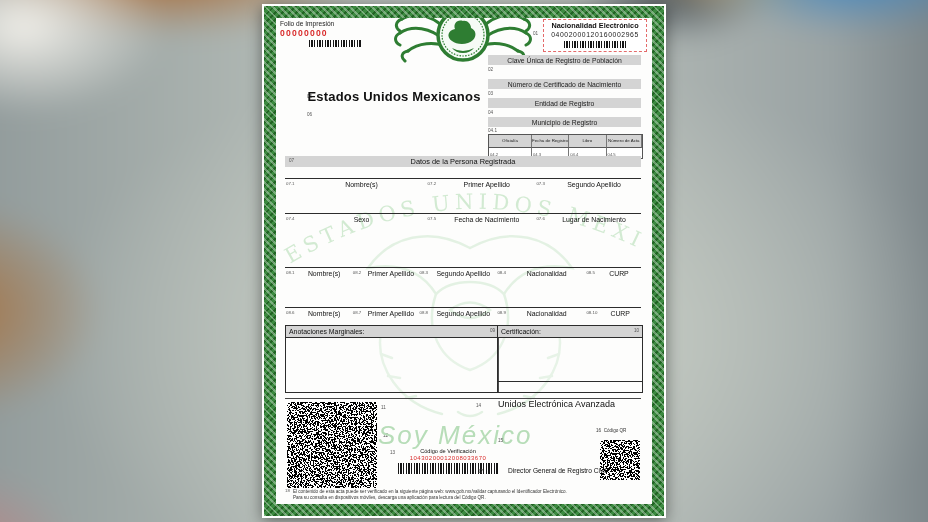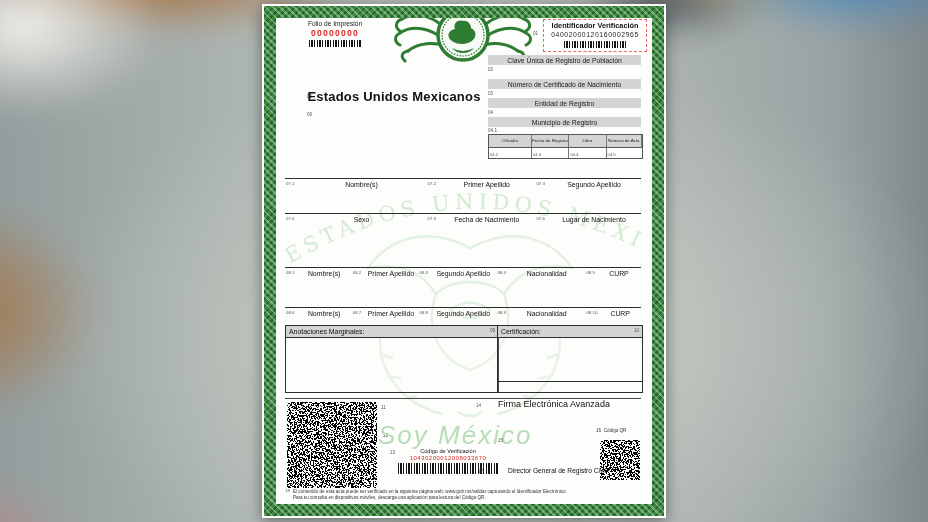--- a/index.html
+++ b/index.html
@@ -98,42 +98,42 @@
           <path d="M132,42 C92,20 52,30 30,62 C62,56 84,66 98,88"></path>
           <path d="M132,42 C172,20 212,30 234,62 C202,56 180,66 166,88"></path>
           <path d="M98,88 C86,124 102,154 132,164 C162,154 178,124 166,88 C150,72 114,72 98,88 Z"></path>
           <path d="M44,120 C34,162 64,198 104,208 M220,120 C230,162 200,198 160,208"></path>
           <path d="M54,152 l-11,-4 M62,172 l-12,-2 M78,190 l-10,2 M210,152 l11,-4 M202,172 l12,-2 M186,190 l10,2"></path>
           <path d="M112,104 q20,-15 40,0 q-20,16 -40,0 z"></path>
           <path d="M120,206 q12,8 24,0"></path>
         </g>
       </svg>
 
-      <div class="abs" style="left:4px;top:2px;width:110px;text-align:center">
+      <div class="abs" style="left:4px;top:2px;width:110px;">
         <div style="font-size:6.6px;color:#222">Folio de Impresión</div>
         <div class="redtxt" style="font-size:8.6px;font-weight:bold;letter-spacing:1.2px;margin-top:1px">00000000</div>
         <div class="bc" style="width:52px;height:7px;margin:2px auto 0"></div>
       </div>
 
       <svg class="abs" style="left:112px;top:-13px" width="150" height="62" viewBox="0 0 150 62">
         <g stroke="#2e7d32" fill="none" stroke-width="3" stroke-linecap="round">
           <path d="M62,30 C48,10 28,6 14,14 M58,36 C42,22 24,20 12,28 M60,42 C46,36 30,38 20,46"></path>
           <path d="M14,14 c-6,2 -8,8 -2,12 M12,28 c-6,3 -6,9 0,12 M20,46 c-6,1 -8,6 -3,10"></path>
           <path d="M88,30 C102,10 122,6 136,14 M92,36 C108,22 126,20 138,28 M90,42 C104,36 120,38 130,46"></path>
           <path d="M136,14 c6,2 8,8 2,12 M138,28 c6,3 6,9 0,12 M130,46 c6,1 8,6 3,10"></path>
         </g>
         <circle cx="75" cy="30" r="25" fill="#f6fbf6" stroke="#2e7d32" stroke-width="3.5"></circle>
         <circle cx="75" cy="30" r="21" fill="none" stroke="#2e7d32" stroke-width="1.2" stroke-dasharray="1.6,1.3"></circle>
         <path d="M75,16 c-6,-2 -10,3 -8,8 c-7,1 -9,8 -3,12 c5,4 16,4 21,-1 c4,-4 3,-10 -2,-12 c0,-4 -4,-8 -8,-7 z" fill="#2e7d32"></path>
         <path d="M64,43 q11,6 22,0 q-4,5 -11,5 q-7,0 -11,-5 z" fill="#2e7d32"></path>
       </svg>
 
       <span class="num abs" style="left:257px;top:14px">01</span>
       <div class="identbox">
-        <div class="t">Identificador Verificación</div>
+        <div class="t">Nacionalidad Electrónico</div>
         <div class="v">04002000120160002965</div>
         <div class="bc" style="width:62px;height:7px;margin:1px auto 0"></div>
       </div>
 
       <div class="bar" style="left:212px;top:37px;width:153px">Clave Única de Registro de Población</div>
       <span class="num abs" style="left:212px;top:50px">02</span>
       <div class="bar" style="left:212px;top:61px;width:153px">Número de Certificado de Nacimiento</div>
       <span class="num abs" style="left:212px;top:74px">03</span>
       <div class="bar" style="left:212px;top:80px;width:153px">Entidad de Registro</div>
       <span class="num abs" style="left:212px;top:93px">04</span>
@@ -150,20 +150,24 @@
         <div class="rtd">04.4</div>
         <div class="rtd">04.5</div>
       </div>
 
       <span class="num abs" style="left:31px;top:77px">05</span>
       <span class="num abs" style="left:31px;top:95px">06</span>
       <div class="titleblock">
         <div class="bigtitle">Estados Unidos Mexicanos</div>
       </div>
 
+      <div class="secbar" style="top:138px">
+        <span class="num">07</span>
+        <span>Datos de la Persona Registrada</span>
+      </div>
       <div class="frow" style="left:9px;top:160px;width:356px">
         <div class="fcell" style="flex:1.3">
             <span class="fnum">07.1</span>
             <span class="flabel">Nombre(s)</span>
           </div>
         <div class="fcell" style="flex:1">
             <span class="fnum">07.2</span>
             <span class="flabel">Primer Apellido</span>
           </div>
         <div class="fcell" style="flex:.97">
@@ -248,21 +252,21 @@
       <div class="abs" style="left:9px;top:380px;width:356px;border-top:1px solid #444"></div>
 
       <svg class="abs" style="left:11px;top:384px" width="90" height="86">
         <rect width="90" height="86" fill="#fff"></rect>
         <rect width="90" height="86" filter="url(#dmf)"></rect>
       </svg>
       <span class="num abs" style="left:105px;top:388px">11</span>
       <span class="num abs" style="left:107px;top:416px">12</span>
 
       <span class="num abs" style="left:200px;top:386px">14</span>
-      <div class="abs" style="left:222px;top:381px;font-size:9px;color:#111">Firma Electrónica Avanzada</div>
+      <div class="abs" style="left:222px;top:381px;font-size:9px;color:#111">Unidos Electrónica Avanzada</div>
 
       <div class="abs soy" style="left:102px;top:404px">
         <span>Soy México</span>
       </div>
       <span class="num abs" style="left:222px;top:421px">15</span>
 
       <span class="num abs" style="left:114px;top:433px">13</span>
       <div class="abs" style="left:120px;top:430px;width:104px;text-align:center">
         <div style="font-size:5.6px;color:#111">Código de Verificación</div>
         <div class="redtxt" style="font-size:6px;letter-spacing:.5px;margin-top:1px">10430200012008033670</div>

